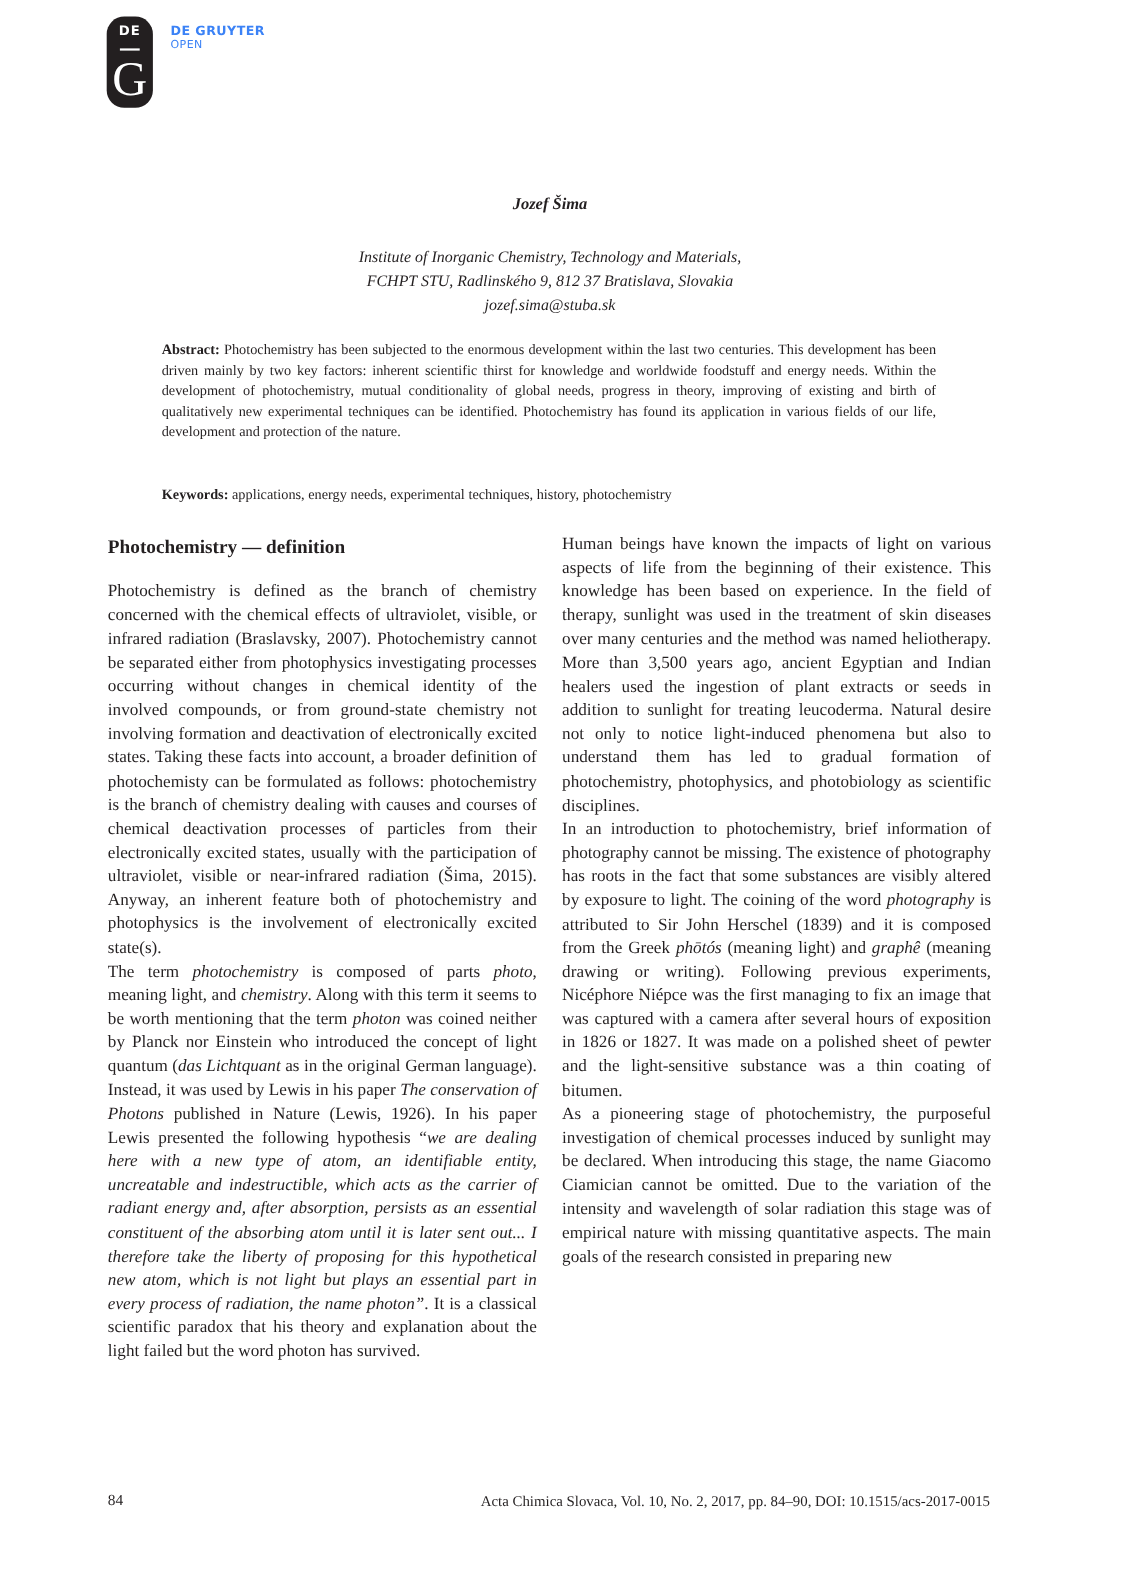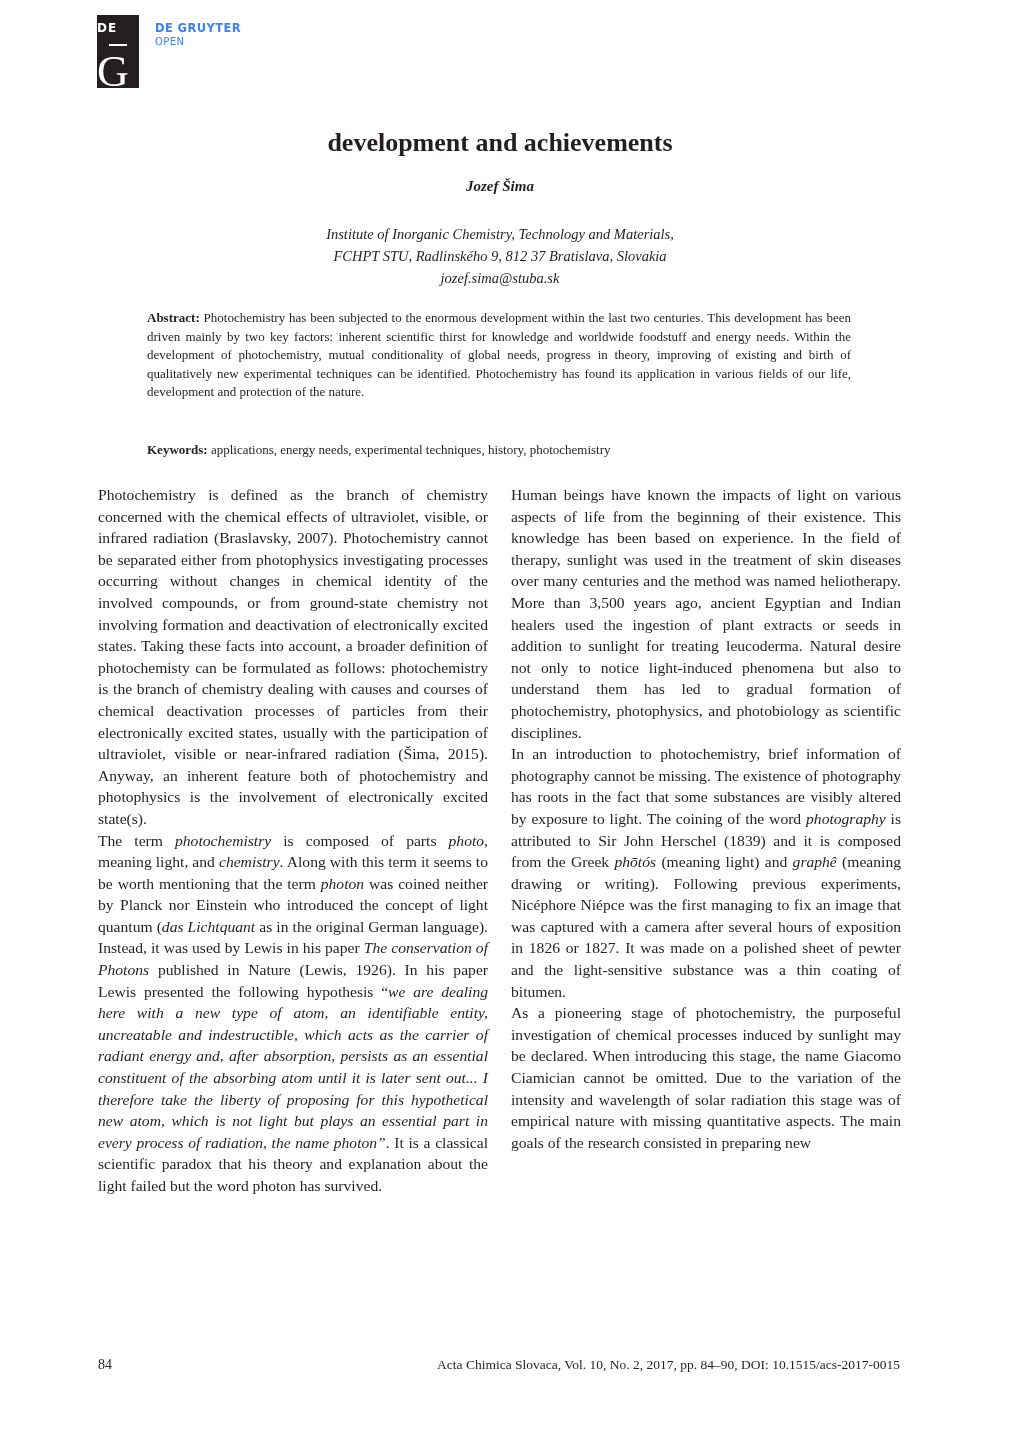--- a/index.html
+++ b/index.html
@@ -1,22 +1,22 @@
 <!DOCTYPE html>
 <html><head>
   <meta charset="utf-8">
   <style>
     html, body { margin: 0; padding: 0; background: #ffffff; }
     body {
       width: 1020px; height: 1442px; position: relative; overflow: hidden;
       font-family: "Liberation Serif", "DejaVu Serif", serif; color: #231f20;
     }
     .logo-box {
-      position: absolute; left: 97px; top: 15px; width: 42px; height: 73px;
-      background: #231f20; color: #fff; text-align: left;
+      position: absolute; left: 97px; top: 15px; width: 42px; height: 83px;
+      background: #231f20; color: #fff; text-align: center; border-radius: 16px;
     }
     .logo-de {
       position: absolute; left: 0; right: 0; top: 6px;
       font-family: "DejaVu Sans", "Liberation Sans", sans-serif; font-weight: bold;
       font-size: 12px; letter-spacing: 1px;
     }
     .logo-bar { position: absolute; left: 12px; width: 18px; top: 29px; height: 2px; background: #fff; }
     .logo-g {
       position: absolute; left: 0; right: 0; top: 33px;
       font-family: "Liberation Serif", serif; font-size: 44px; line-height: 48px;
@@ -78,21 +78,20 @@
   <div class="logo-bar"></div>
   <div class="logo-g">G</div>
 </div>
 <div class="brand">
   <div class="brand-name">DE GRUYTER</div>
   <div class="brand-sub">OPEN</div>
 </div>
 
 <h1 class="title">
   <br>
-  <span>development and achievements</span>
 </h1>
 
 <div class="author">Jozef Šima</div>
 
 <div class="affil">
   <span>Institute of Inorganic Chemistry, Technology and Materials,</span><br>
   <span>FCHPT STU, Radlinského 9, 812 37 Bratislava, Slovakia</span><br>
   <span>jozef.sima@stuba.sk</span>
 </div>
 
@@ -100,20 +99,21 @@
   <span class="lbl">Abstract:</span>
   <span>Photochemistry has been subjected to the enormous development within the last two centuries. This development has been driven mainly by two key factors: inherent scientific thirst for knowledge and worldwide foodstuff and energy needs. Within the development of photochemistry, mutual conditionality of global needs, progress in theory, improving of existing and birth of qualitatively new experimental techniques can be identified. Photochemistry has found its application in various fields of our life, development and protection of the nature.</span>
 </p>
 
 <div class="keywords">
   <span class="lbl">Keywords:</span>
   <span>applications, energy needs, experimental techniques, history, photochemistry</span>
 </div>
 
 <div class="col col-left">
+  <h2 class="section-heading">Photochemistry — definition</h2>
   <p class="para">Photochemistry is defined as the branch of chemistry concerned with the chemical effects of ultraviolet, visible, or infrared radiation (Braslavsky, 2007). Photochemistry cannot be separated either from photophysics investigating processes occurring without changes in chemical identity of the involved compounds, or from ground-state chemistry not involving formation and deactivation of electronically excited states. Taking these facts into account, a broader definition of photochemisty can be formulated as follows: photochemistry is the branch of chemistry dealing with causes and courses of chemical deactivation processes of particles from their electronically excited states, usually with the participation of ultraviolet, visible or near-infrared radiation (Šima, 2015). Anyway, an inherent feature both of photochemistry and photophysics is the involvement of electronically excited state(s).</p>
   <p class="para"><span>The term </span><i>photochemistry</i><span> is composed of parts </span><i>photo</i><span>, meaning light, and </span><i>chemistry</i><span>. Along with this term it seems to be worth mentioning that the term </span><i>photon</i><span> was coined neither by Planck nor Einstein who introduced the concept of light quantum (</span><i>das Lichtquant</i><span> as in the original German language). Instead, it was used by Lewis in his paper </span><i>The conservation of Photons</i><span> published in Nature (Lewis, 1926). In his paper Lewis presented the following hypothesis “</span><i>we are dealing here with a new type of atom, an identifiable entity, uncreatable and indestructible, which acts as the carrier of radiant energy and, after absorption, persists as an essential constituent of the absorbing atom until it is later sent out... I therefore take the liberty of proposing for this hypothetical new atom, which is not light but plays an essential part in every process of radiation, the name photon”</i><span>. It is a classical scientific paradox that his theory and explanation about the light failed but the word photon has survived.</span></p>
 </div>
 
 <div class="col col-right">
   <p class="para">Human beings have known the impacts of light on various aspects of life from the beginning of their existence. This knowledge has been based on experience. In the field of therapy, sunlight was used in the treatment of skin diseases over many centuries and the method was named heliotherapy. More than 3,500 years ago, ancient Egyptian and Indian healers used the ingestion of plant extracts or seeds in addition to sunlight for treating leucoderma. Natural desire not only to notice light-induced phenomena but also to understand them has led to gradual formation of photochemistry, photophysics, and photobiology as scientific disciplines.</p>
   <p class="para"><span>In an introduction to photochemistry, brief information of photography cannot be missing. The existence of photography has roots in the fact that some substances are visibly altered by exposure to light. The coining of the word </span><i>photography</i><span> is attributed to Sir John Herschel (1839) and it is composed from the Greek </span><i>phōtós</i><span> (meaning light) and </span><i>graphê</i><span> (meaning drawing or writing). Following previous experiments, Nicéphore Niépce was the first managing to fix an image that was captured with a camera after several hours of exposition in 1826 or 1827. It was made on a polished sheet of pewter and the light-sensitive substance was a thin coating of bitumen.</span></p>
   <p class="para">As a pioneering stage of photochemistry, the purposeful investigation of chemical processes induced by sunlight may be declared. When introducing this stage, the name Giacomo Ciamician cannot be omitted. Due to the variation of the intensity and wavelength of solar radiation this stage was of empirical nature with missing quantitative aspects. The main goals of the research consisted in preparing new</p>
 </div>
 

